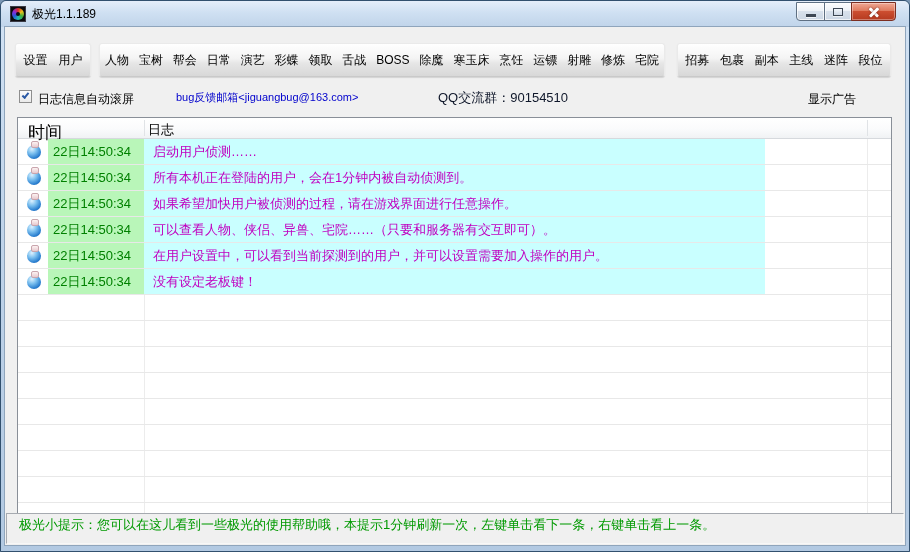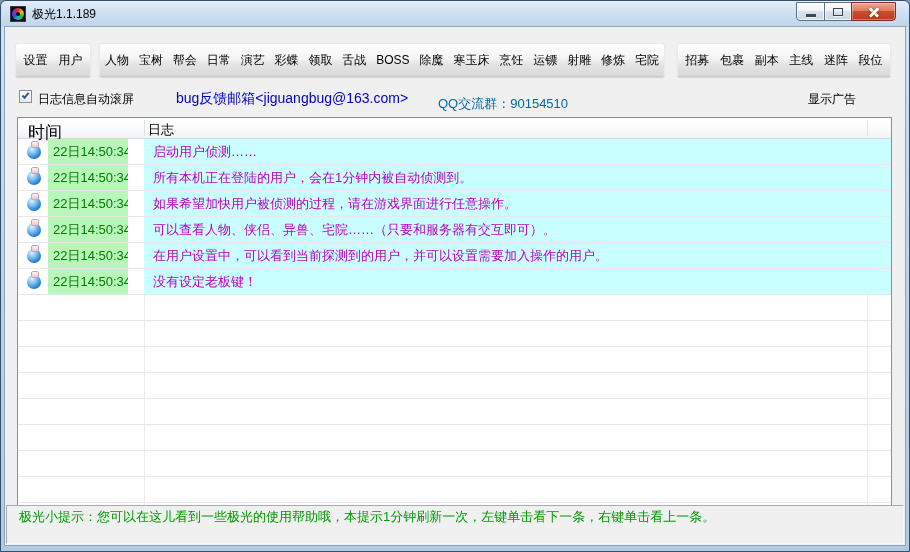--- a/index.html
+++ b/index.html
@@ -55,22 +55,22 @@
     box-shadow:0 1px 1px rgba(0,0,0,.12); }
   .tb-btn { font-size:12px; color:#000; padding:4px 3px; white-space:nowrap; cursor:default; }
 
   
   .opt-row { position:absolute; left:0; right:0; top:60px; height:20px; font-size:12px; }
   .checkbox { position:absolute; left:14px; top:3px; width:13px; height:13px;
     border:1px solid #8e8e8e; background:linear-gradient(#fcfcfc,#eaeaea); }
   .checkbox .check { position:absolute; left:2px; top:2px; width:7px; height:4px;
     border-left:2px solid #2c5aa5; border-bottom:2px solid #2c5aa5; transform:rotate(-50deg); }
   .opt-label { position:absolute; left:33px; top:4px; color:#000; }
-  .bug-link { position:absolute; left:171px; top:3px; font-size:14px; color:var(--link-blue,#0000cc); }
-  .qq-label { position:absolute; left:433px; top:8px; font-size:13px; color:#0369a1; }
+  .bug-link { position:absolute; left:171px; top:3px; font-size:11px; color:var(--link-blue,#0000cc); }
+  .qq-label { position:absolute; left:433px; top:2px; font-size:13px; color:#0f172a; }
   .ads-label { position:absolute; left:803px; top:4px; color:#000; }
 
   
   .log-table { position:absolute; left:12px; top:90px; width:875px; height:400px;
     border:1px solid #898f98; background:#fff; overflow:hidden; }
   .lt-header { position:relative; height:21px; border-bottom:1px solid #d6d9dd;
     background:linear-gradient(180deg,#ffffff 0%,#fafbfc 55%,#f0f2f4 100%); }
   .lt-header .col1 { position:absolute; left:10px; top:3px; font-size:17px; color:#000; }
   .lt-header .col2 { position:absolute; left:130px; top:3px; font-size:13px; color:#000; }
   .lt-header .hsep { position:absolute; top:2px; bottom:2px; width:1px; background:#e0e3e6; }
@@ -78,29 +78,29 @@
 
   .lt-rows { position:relative; height:378px; }
   .vline { position:absolute; top:0; bottom:0; width:1px; background:#ececec; }
   .vline.v1 { left:126px; } .vline.v2 { left:849px; }
   .log-row { position:relative; height:26px; border-bottom:1px solid #e8e8e8; }
   .cell-icon { position:absolute; left:0; top:0; width:30px; height:25px; }
   .ball { position:absolute; left:9px; top:6px; width:14px; height:14px; border-radius:50%;
     background:radial-gradient(circle at 35% 28%,#dff2ff 0%,#7cc0ef 35%,#2a7fd0 70%,#0f4f9a 100%); }
   .ball::before { content:""; position:absolute; left:4px; top:-4px; width:6px; height:5px;
     border-radius:2px; background:linear-gradient(#fdf3f2,#e7c9cf); border:1px solid #c9a5ad; }
-  .cell-time { position:absolute; left:30px; top:0; width:80px; height:25px;
+  .cell-time { position:absolute; left:30px; top:0; width:96px; height:25px;
     background:var(--time-bg,#b9f6b9); color:var(--time-text,#008000);
     font-size:13px; line-height:25px; padding-left:5px; white-space:nowrap; overflow:hidden; }
-  .cell-msg { position:absolute; left:126px; top:0; width:760px; height:25px;
+  .cell-msg { position:absolute; left:126px; top:0; width:621px; height:25px;
     background:var(--msg-bg,#c9ffff); color:var(--msg-text,#c000c0);
     font-size:13px; line-height:25px; padding-left:9px; white-space:nowrap; overflow:hidden; }
 
   
-  .status-bar { position:absolute; left:1px; right:1px; bottom:1px; height:39px;
+  .status-bar { position:absolute; left:1px; right:1px; bottom:1px; height:31px;
     border:1px solid; border-color:#a6aab0 #f7f7f7 #f7f7f7 #a6aab0; background:#f0f0f0;
     font-size:13px; line-height:21px; padding-left:12px; color:var(--status-text,#009900);
     white-space:nowrap; overflow:hidden; }
 </style>
 </head>
 <body style="--link-blue: #0000cc; --time-text: #008000; --time-bg: #b9f6b9; --msg-text: #c000c0; --msg-bg: #c9ffff; --status-text: #009900; --close-red: #cc4e30;">
 
 <div class="window">
   <div class="titlebar">
     <div class="app-icon"></div>

